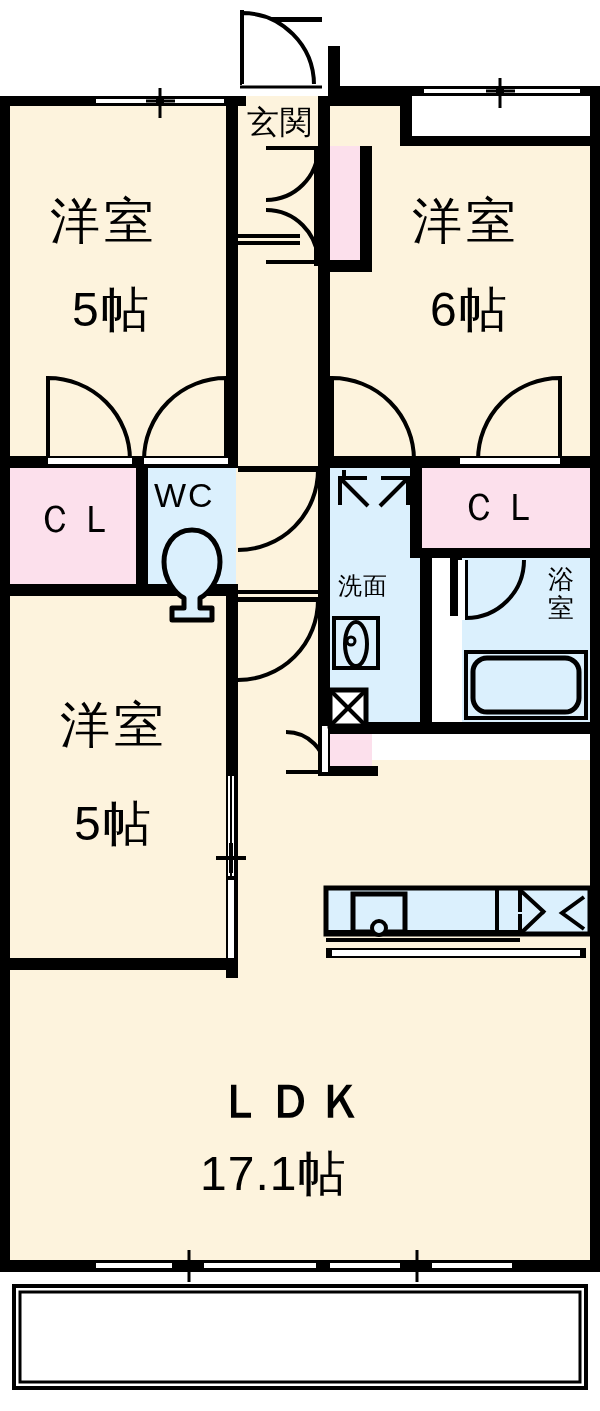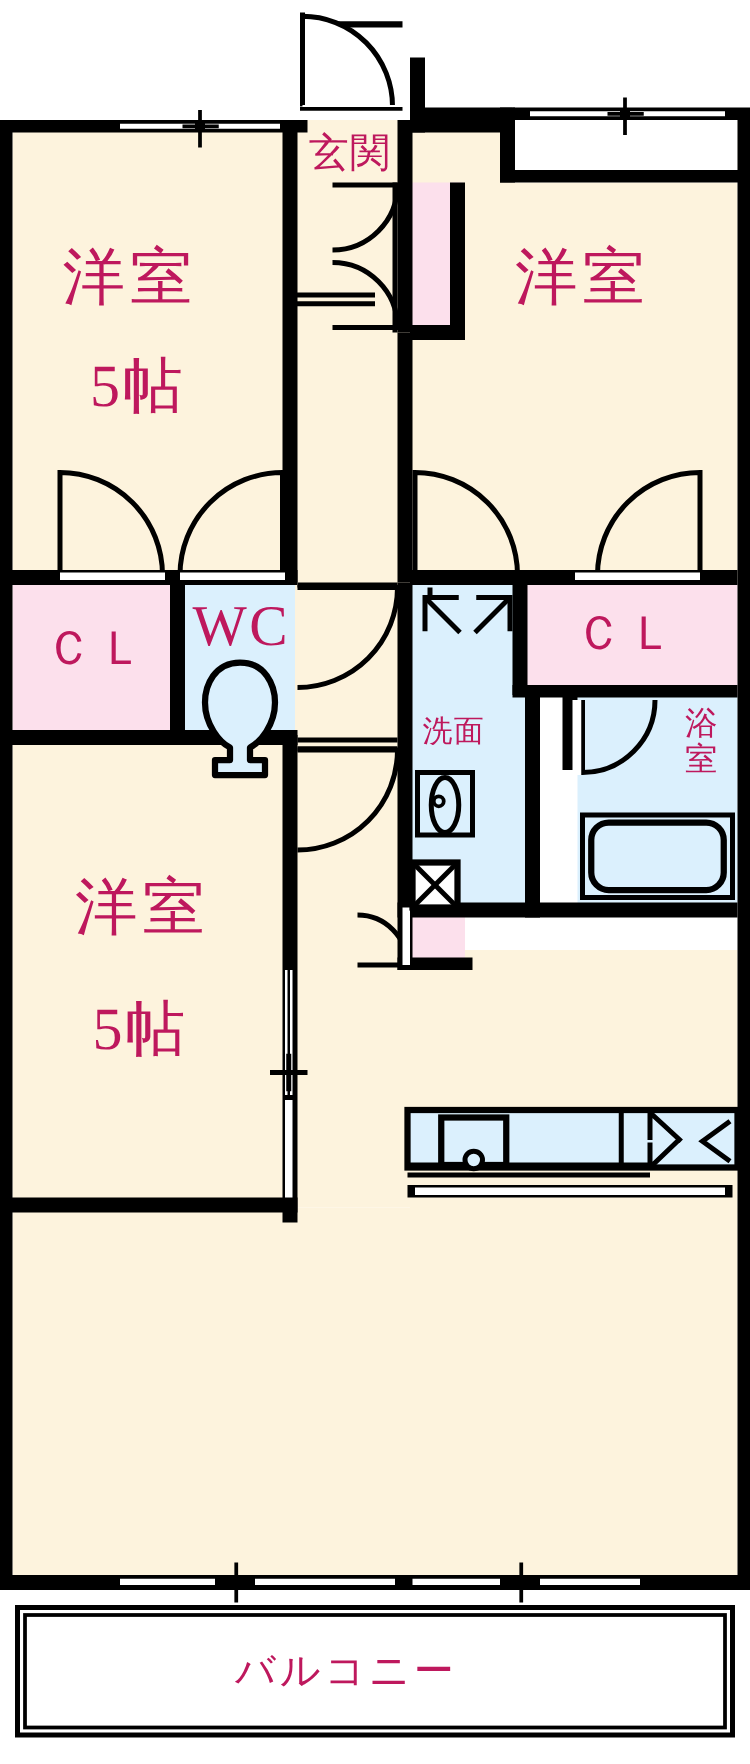--- a/index.html
+++ b/index.html
@@ -1,20 +1,20 @@
 <!DOCTYPE html>
 <html><head>
 <meta charset="utf-8">
 <style>
   html,body{margin:0;padding:0;background:#ffffff;}
   body{font-family:"Liberation Sans","DejaVu Sans",sans-serif;}
   #plan{position:relative;width:600px;height:1411px;background:#ffffff;overflow:hidden;}
   #plan svg{position:absolute;left:0;top:0;}
-  .lbl{position:absolute;color:#be185d;line-height:1;white-space:nowrap;
-       font-family:Liberation Serif, serif;}
+  .lbl{position:absolute;color:#000000;line-height:1;white-space:nowrap;
+       font-family:Liberation Sans, sans-serif;}
 </style>
 </head>
 <body>
 
 <div id="plan">
 
   <svg width="600" height="1411" viewBox="0 0 600 1411">
 
     <g>
 
@@ -236,32 +236,34 @@
       <rect x="14" y="1286" width="572" height="102" fill="none" stroke="#000" stroke-width="4"></rect>
       <rect x="20" y="1292" width="560" height="90" fill="none" stroke="#000" stroke-width="3"></rect>
     </g>
 
   </svg>
 
   <div class="lbl" style="left:50px;top:196px;font-size:50px;letter-spacing:4px;">洋室</div>
   <div class="lbl" style="left:72px;top:286px;font-size:48px;letter-spacing:2px;">5帖</div>
 
   <div class="lbl" style="left:412px;top:196px;font-size:50px;letter-spacing:4px;">洋室</div>
+  <div class="lbl" style="left:430px;top:286px;font-size:48px;letter-spacing:2px;">6帖</div>
 
   <div class="lbl" style="left:60px;top:700px;font-size:50px;letter-spacing:4px;">洋室</div>
   <div class="lbl" style="left:74px;top:800px;font-size:48px;letter-spacing:2px;">5帖</div>
 
+  <div class="lbl" style="left:218px;top:1078px;font-size:46px;letter-spacing:4px;font-weight:bold;">ＬＤＫ</div>
+  <div class="lbl" style="left:200px;top:1150px;font-size:48px;letter-spacing:1px;">17.1帖</div>
 
   <div class="lbl" style="left:247px;top:106px;font-size:32px;letter-spacing:1px;">玄関</div>
 
   <div class="lbl" style="left:338px;top:574px;font-size:24px;letter-spacing:1px;">洗面</div>
 
   <div class="lbl" style="left:548px;top:565px;font-size:26px;line-height:1.1;width:28px;white-space:normal;">浴室</div>
 
-  <div class="lbl" style="left:154px;top:478px;font-size:46px;letter-spacing:2px;text-align:center;">WC</div>
+  <div class="lbl" style="left:154px;top:478px;font-size:34px;letter-spacing:2px;text-align:center;">WC</div>
 
   <div class="lbl" style="left:36px;top:500px;font-size:38px;letter-spacing:4px;">ＣＬ</div>
 
   <div class="lbl" style="left:460px;top:488px;font-size:38px;letter-spacing:4px;">ＣＬ</div>
 
-  <div class="lbl" style="left:188px;top:1320px;font-size:32px;letter-spacing:3px;">バルコニー</div>
 
 </div>
 
 </body></html>

